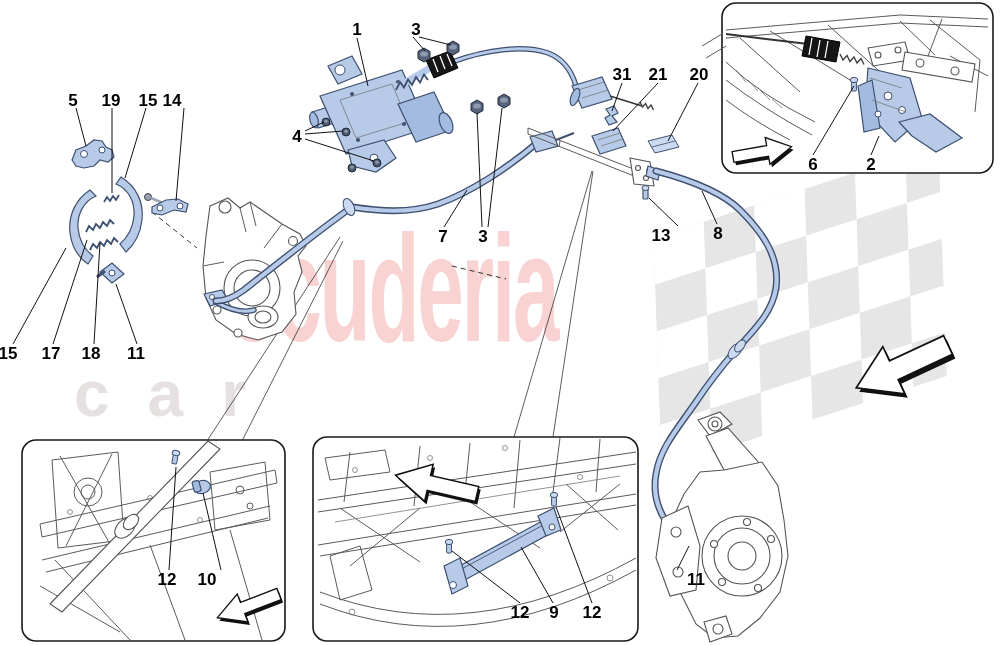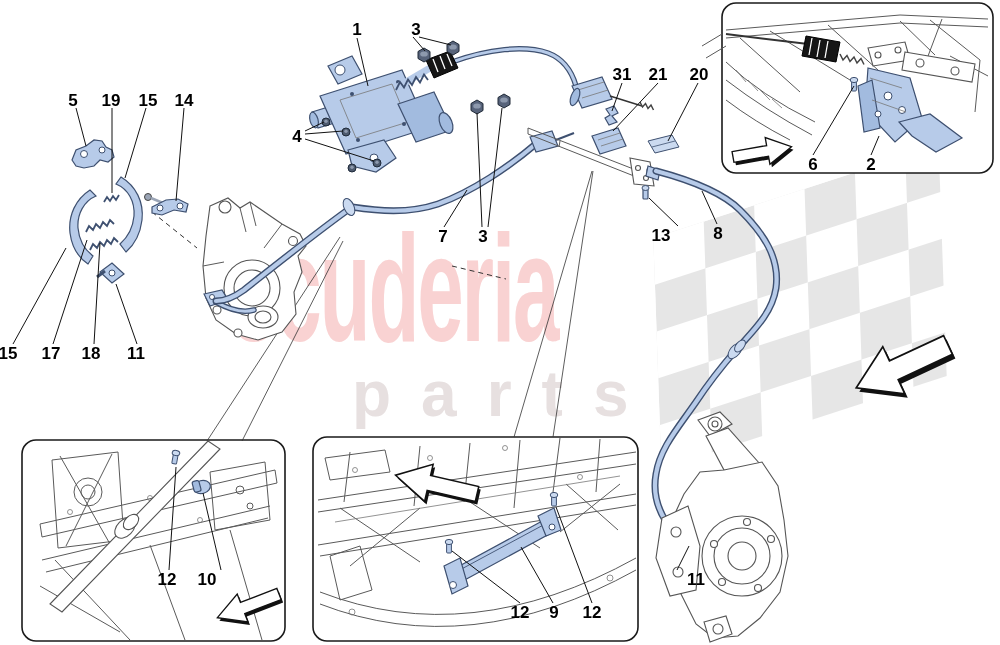--- a/index.html
+++ b/index.html
@@ -41,21 +41,21 @@
   .callout{position:absolute;transform:translate(-50%,-50%);font-size:17px;font-weight:bold;
            color:#000;line-height:1;}
 </style>
 </head>
 <body>
 
 <div class="stage">
 
   <div class="flag"></div>
   <div class="wm-brand">scuderia</div>
-  <div class="wm-sub" id="wm-parts">parts</div>
+  <div class="wm-sub" id="wm-car">car</div>
 
   <svg class="art" width="1000" height="645" viewBox="0 0 1000 645">
     <defs>
       <path id="arrowShape" d="M0,-4 L26,-4 L26,-10 L44,0 L26,10 L26,4 L0,4 Z"></path>
       <g id="hexnut">
         <polygon points="-6,-3.5 0,-7 6,-3.5 6,3.5 0,7 -6,3.5" fill="#57637a" stroke="#1e2836" stroke-width="1"></polygon>
         <ellipse cx="0" cy="-1" rx="3.8" ry="2.6" fill="#8d99ad"></ellipse>
       </g>
       <g id="rondnut">
         <circle r="4" fill="#4d5a6e" stroke="#1f2a3a" stroke-width="1"></circle>
@@ -375,21 +375,21 @@
       <line class="lead" x1="592" y1="603" x2="556" y2="507"></line>
       <line class="lead" x1="677" y1="570" x2="689" y2="546"></line>
     </g>
   </svg>
 
   <div class="callout" style="left:357px;top:29px">1</div>
   <div class="callout" style="left:416px;top:29px">3</div>
   <div class="callout" style="left:73px;top:100px">5</div>
   <div class="callout" style="left:111px;top:100px">19</div>
   <div class="callout" style="left:148px;top:100px">15</div>
-  <div class="callout" style="left:184px;top:100px">14</div>
+  <div class="callout" style="left:172px;top:100px">14</div>
   <div class="callout" style="left:297px;top:136px">4</div>
   <div class="callout" style="left:443px;top:236px">7</div>
   <div class="callout" style="left:483px;top:236px">3</div>
   <div class="callout" style="left:622px;top:74px">31</div>
   <div class="callout" style="left:658px;top:74px">21</div>
   <div class="callout" style="left:699px;top:74px">20</div>
   <div class="callout" style="left:661px;top:235px">13</div>
   <div class="callout" style="left:718px;top:233px">8</div>
   <div class="callout" style="left:813px;top:164px">6</div>
   <div class="callout" style="left:871px;top:164px">2</div>

